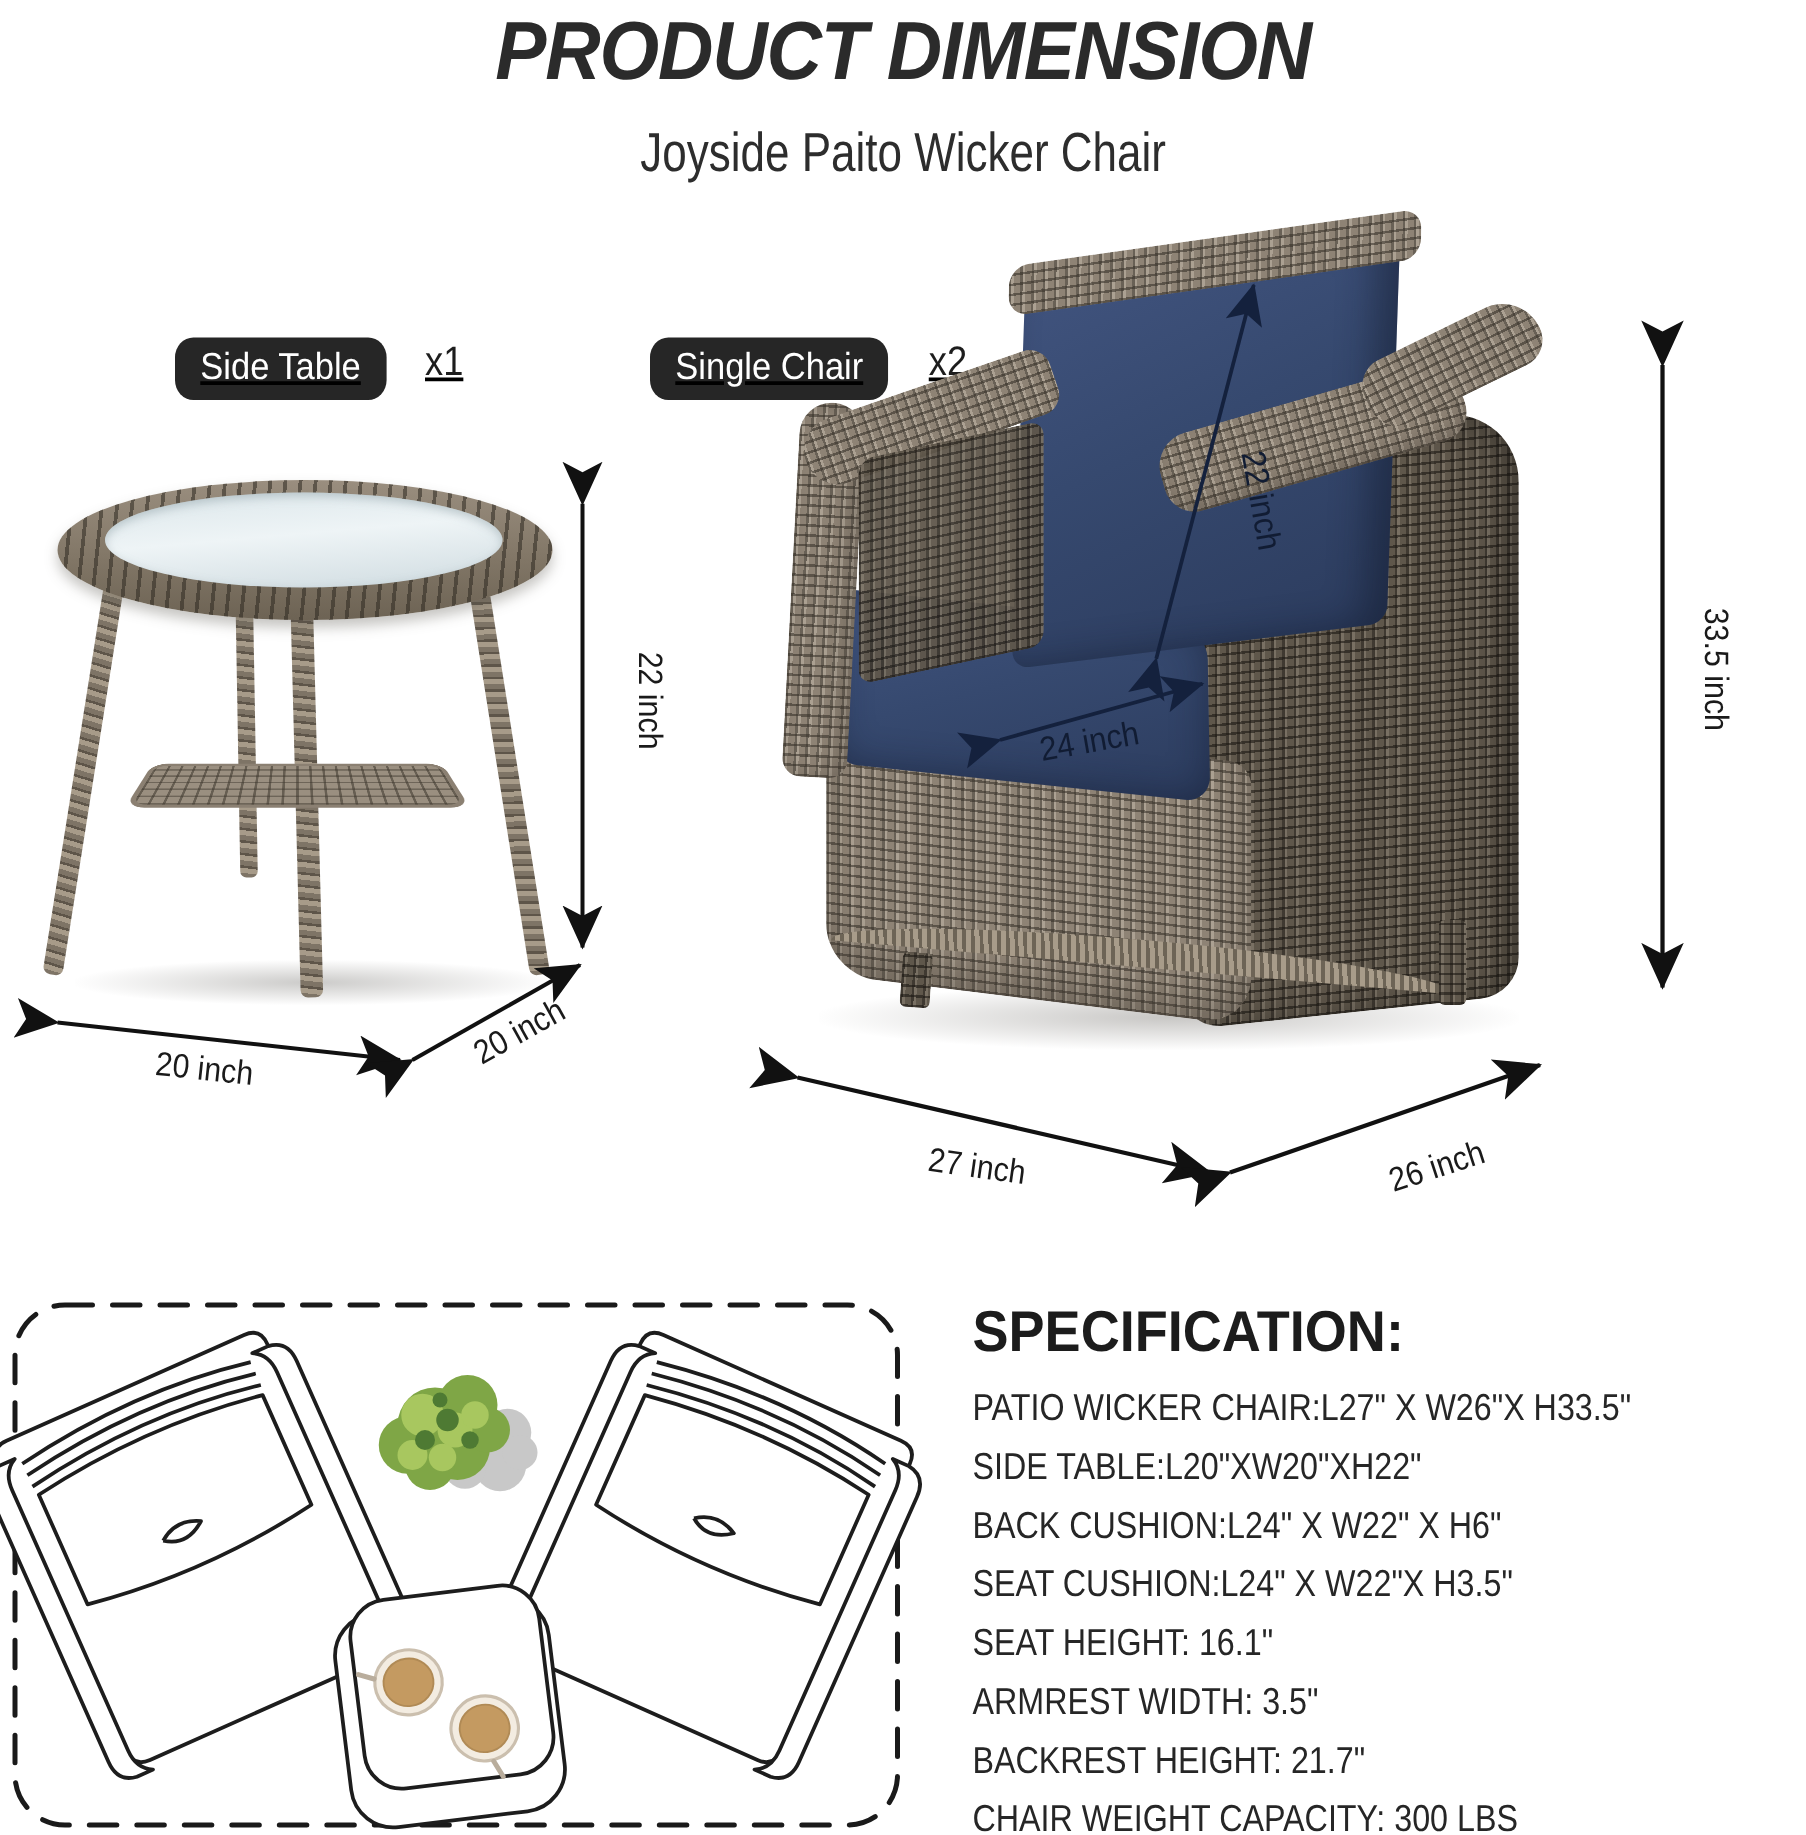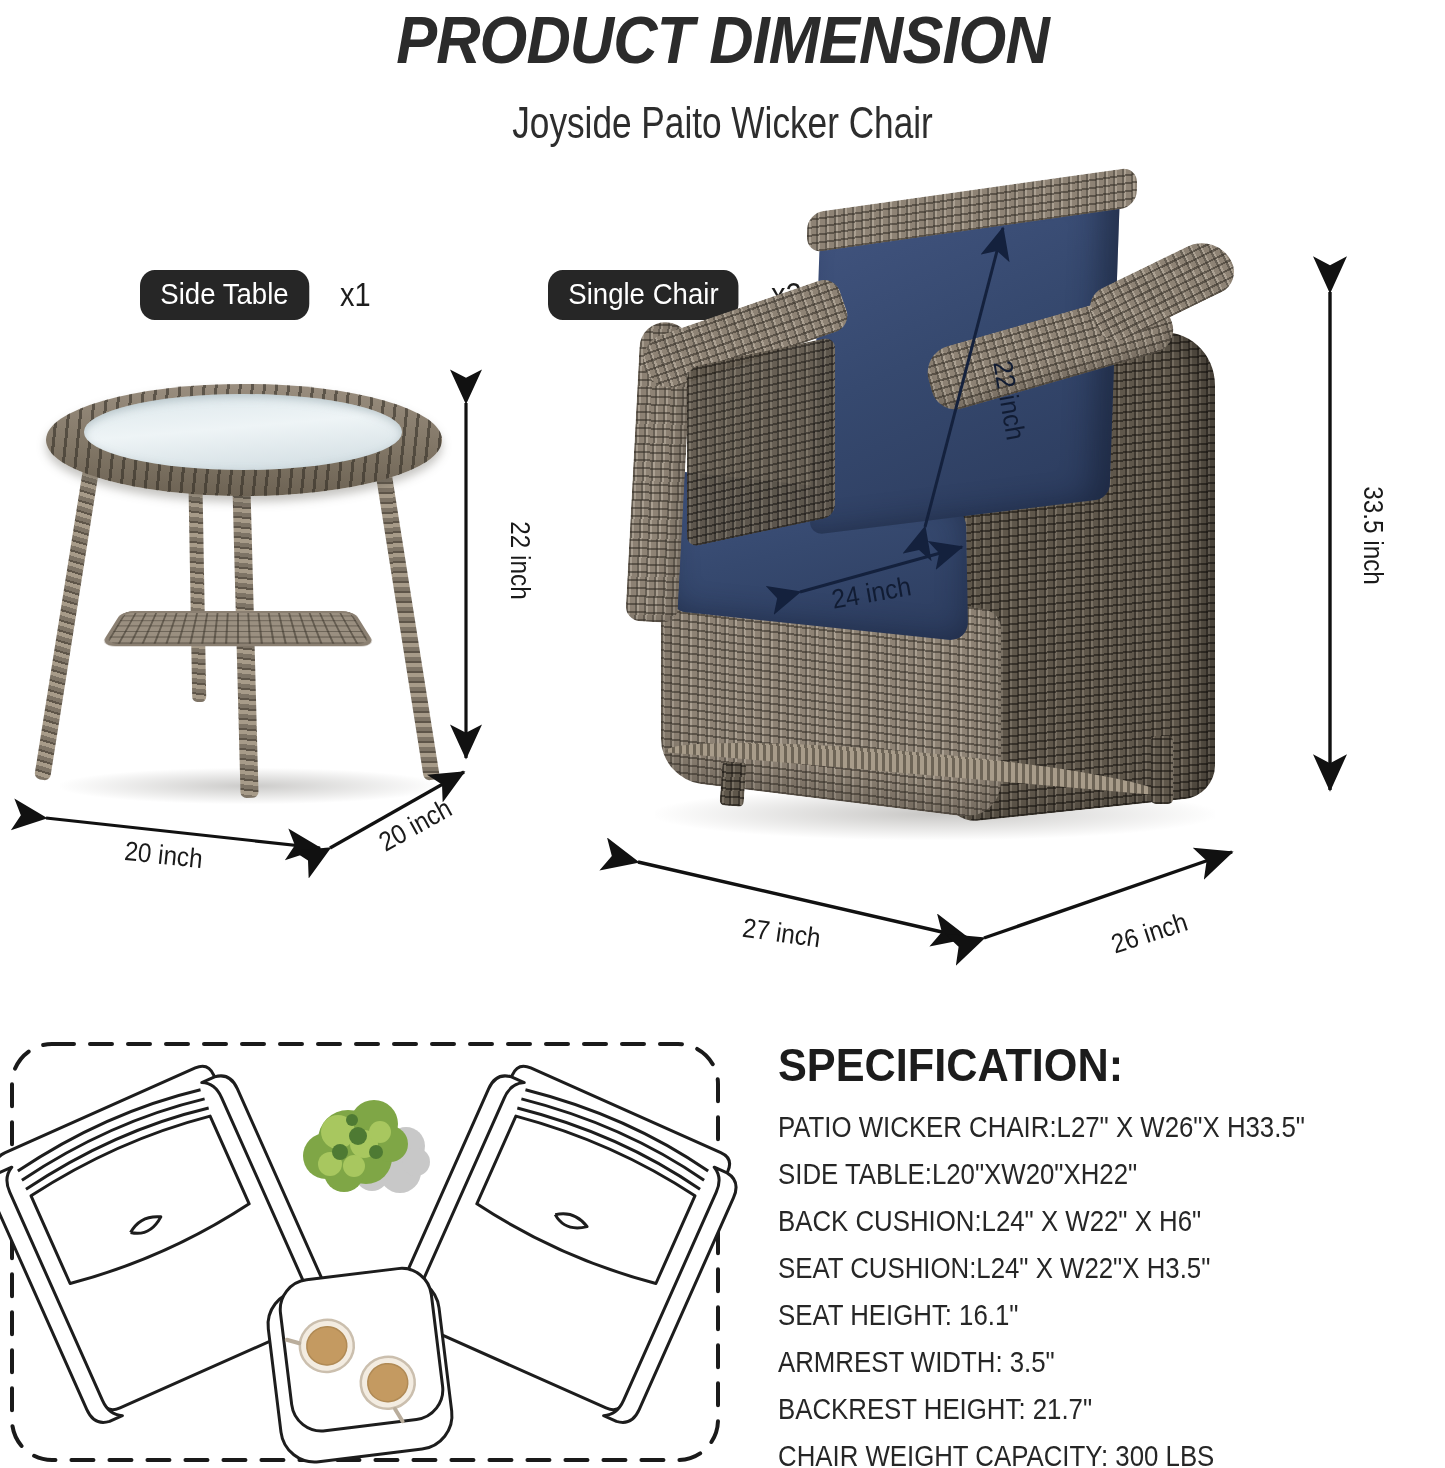--- a/index.html
+++ b/index.html
@@ -24,21 +24,21 @@
   .subtitle {
     position: absolute; left: 0; top: 98px; width: 1445px;
     text-align: center;
     font-size: 44px; font-weight: 400;
     color: #2d2d2d;
     transform: scaleX(0.80); transform-origin: center top;
     white-space: nowrap;
   }
 
   
-  .badge-row { position: absolute; display: flex; align-items: center; gap: 16px; }
+  .badge-row { position: absolute; display: flex; gap: 16px; text-decoration: underline; }
   .badge {
     background: #262626; color: #ffffff;
     border-radius: 16px;
     padding: 9px 22px 11px 22px;
     font-size: 30px; line-height: 1;
     transform: scaleX(0.92); transform-origin: left center;
     white-space: nowrap;
   }
   .badge-count {
     font-size: 33px; color: #1d1d1d;
@@ -122,21 +122,21 @@
 <div id="root">
 
 <div class="title">PRODUCT DIMENSION</div>
 <div class="subtitle">Joyside Paito Wicker Chair</div>
 
 <div class="badge-row" style="left:140px; top:270px;">
   <span class="badge">Side Table</span>
   <span class="badge-count">x1</span>
 </div>
 
-<div class="badge-row" style="left:548px; top:270px;">
+<div class="badge-row" style="left:520px; top:270px;">
   <span class="badge">Single Chair</span>
   <span class="badge-count">x2</span>
 </div>
 
 <div class="photo" style="left:40px; top:380px; width:420px; height:440px;">
 
   <div style="position:absolute;left:20px;top:388px;width:380px;height:36px;
        background:radial-gradient(ellipse at 50% 50%, rgba(120,118,114,.38) 0%, rgba(255,255,255,0) 72%);"></div>
 
   <div class="rope" style="position:absolute;left:150px;top:62px;width:14px;height:260px;transform:rotate(-1deg);border-radius:5px;"></div>

